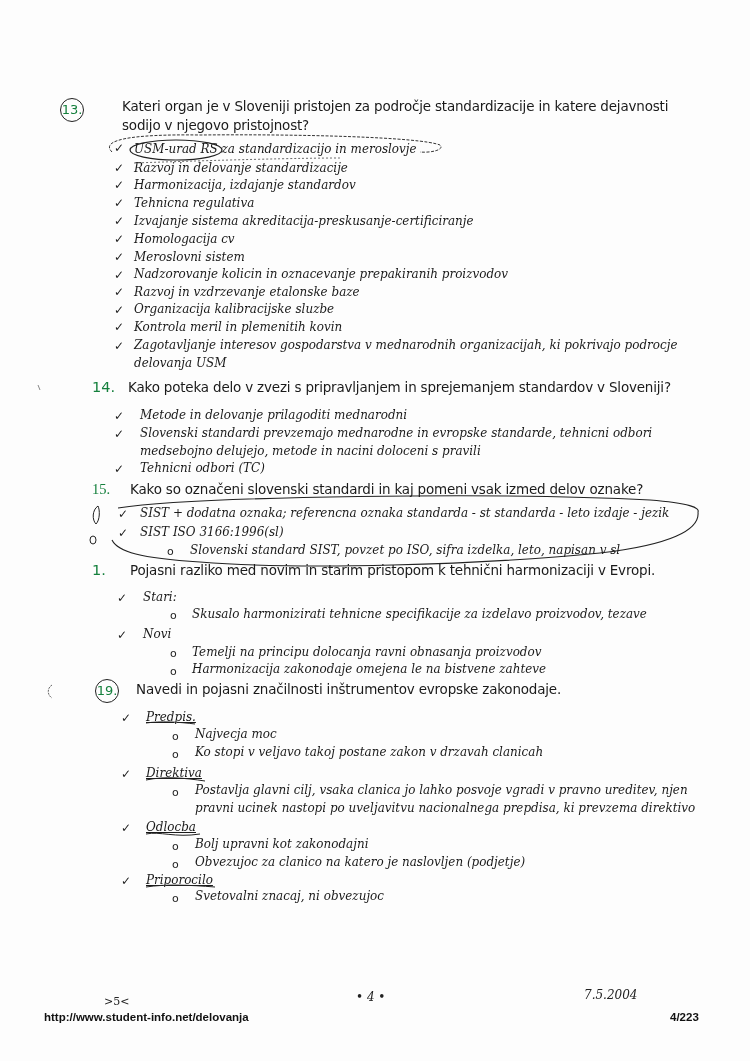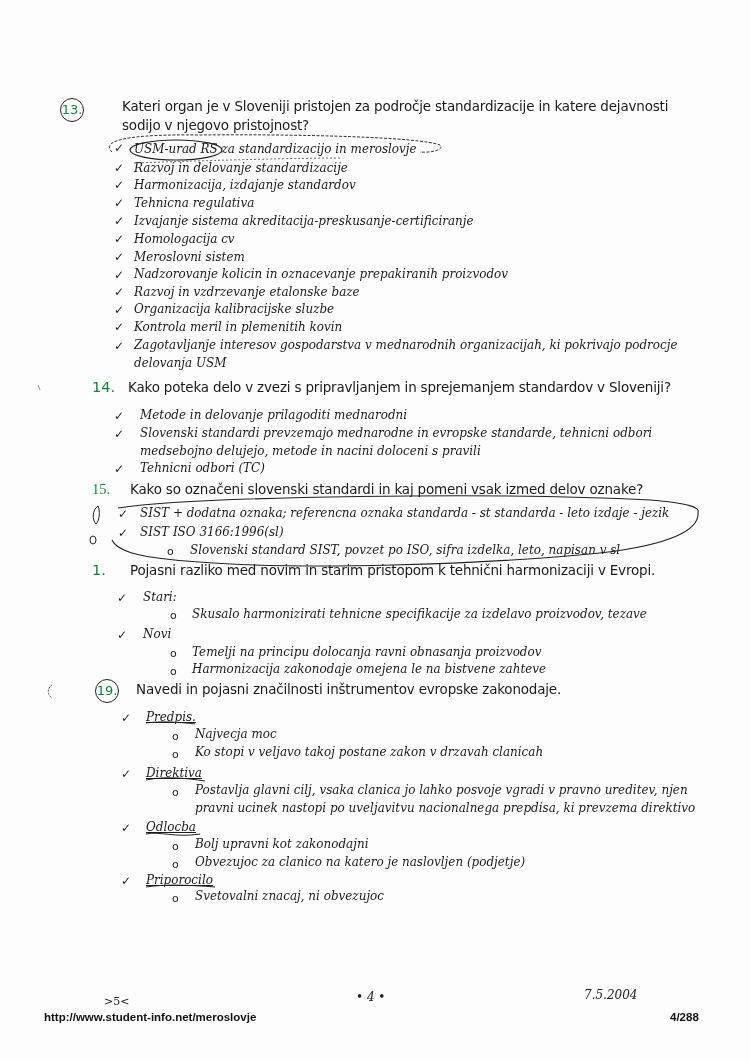--- a/index.html
+++ b/index.html
@@ -110,22 +110,22 @@
   <div class="item" style="left:195px;top:853px;">Obvezujoc za clanico na katero je naslovljen (podjetje)</div>
 
   <span class="check" style="left:121px;top:874px;">✓</span>
   <div class="item ul" style="left:146px;top:871px;">Priporocilo</div>
   <span class="bullet" style="left:172px;top:892px;">o</span>
   <div class="item" style="left:195px;top:887px;">Svetovalni znacaj, ni obvezujoc</div>
 
   <div class="footer-small" style="left:104px;top:995px;font-style:normal;font-size:11px;">&gt;5&lt;</div>
   <div class="footer-small" style="left:356px;top:990px;">• 4 •</div>
   <div class="footer-small" style="left:584px;top:988px;">7.5.2004</div>
-  <div class="footer-bold" style="left:44px;top:1011px;">http://www.student-info.net/meroslovje</div>
-  <div class="footer-bold" style="left:670px;top:1011px;">4/288</div>
+  <div class="footer-bold" style="left:44px;top:1011px;">http://www.student-info.net/delovanja</div>
+  <div class="footer-bold" style="left:670px;top:1011px;">4/223</div>
 
   <svg class="ann" width="750" height="1061">
 
     <path d="M112,152 C100,140 130,134 200,135 C300,134 420,137 440,145 C445,150 430,153 420,152" fill="none" stroke="#333" stroke-width="1" stroke-dasharray="3,1.5"></path>
 
     <ellipse cx="176" cy="150" rx="46" ry="10" fill="none" stroke="#222" stroke-width="1.2"></ellipse>
 
     <path d="M134,163 C220,160 300,158 340,158" fill="none" stroke="#444" stroke-width="0.8" stroke-dasharray="2,2"></path>
 
     <path d="M118,508 C200,496 500,492 650,500 C690,503 700,508 698,512 C700,530 670,545 600,553 C480,565 300,570 200,562 C140,558 118,552 112,540" fill="none" stroke="#222" stroke-width="1.1"></path>

